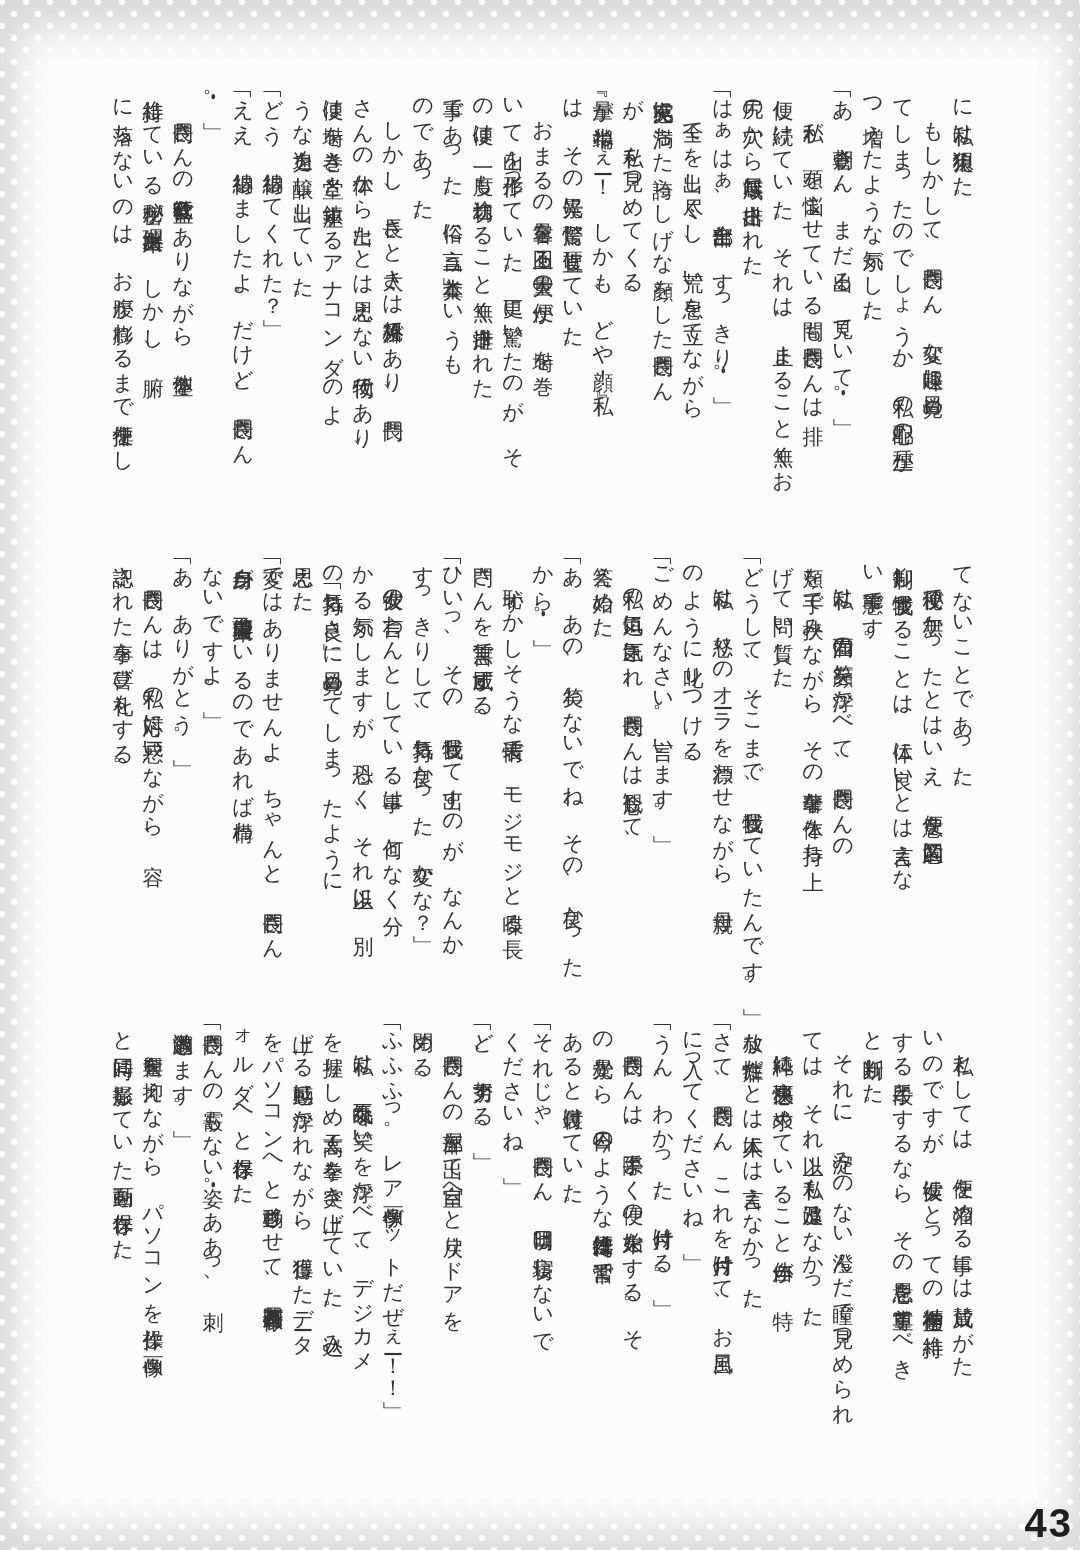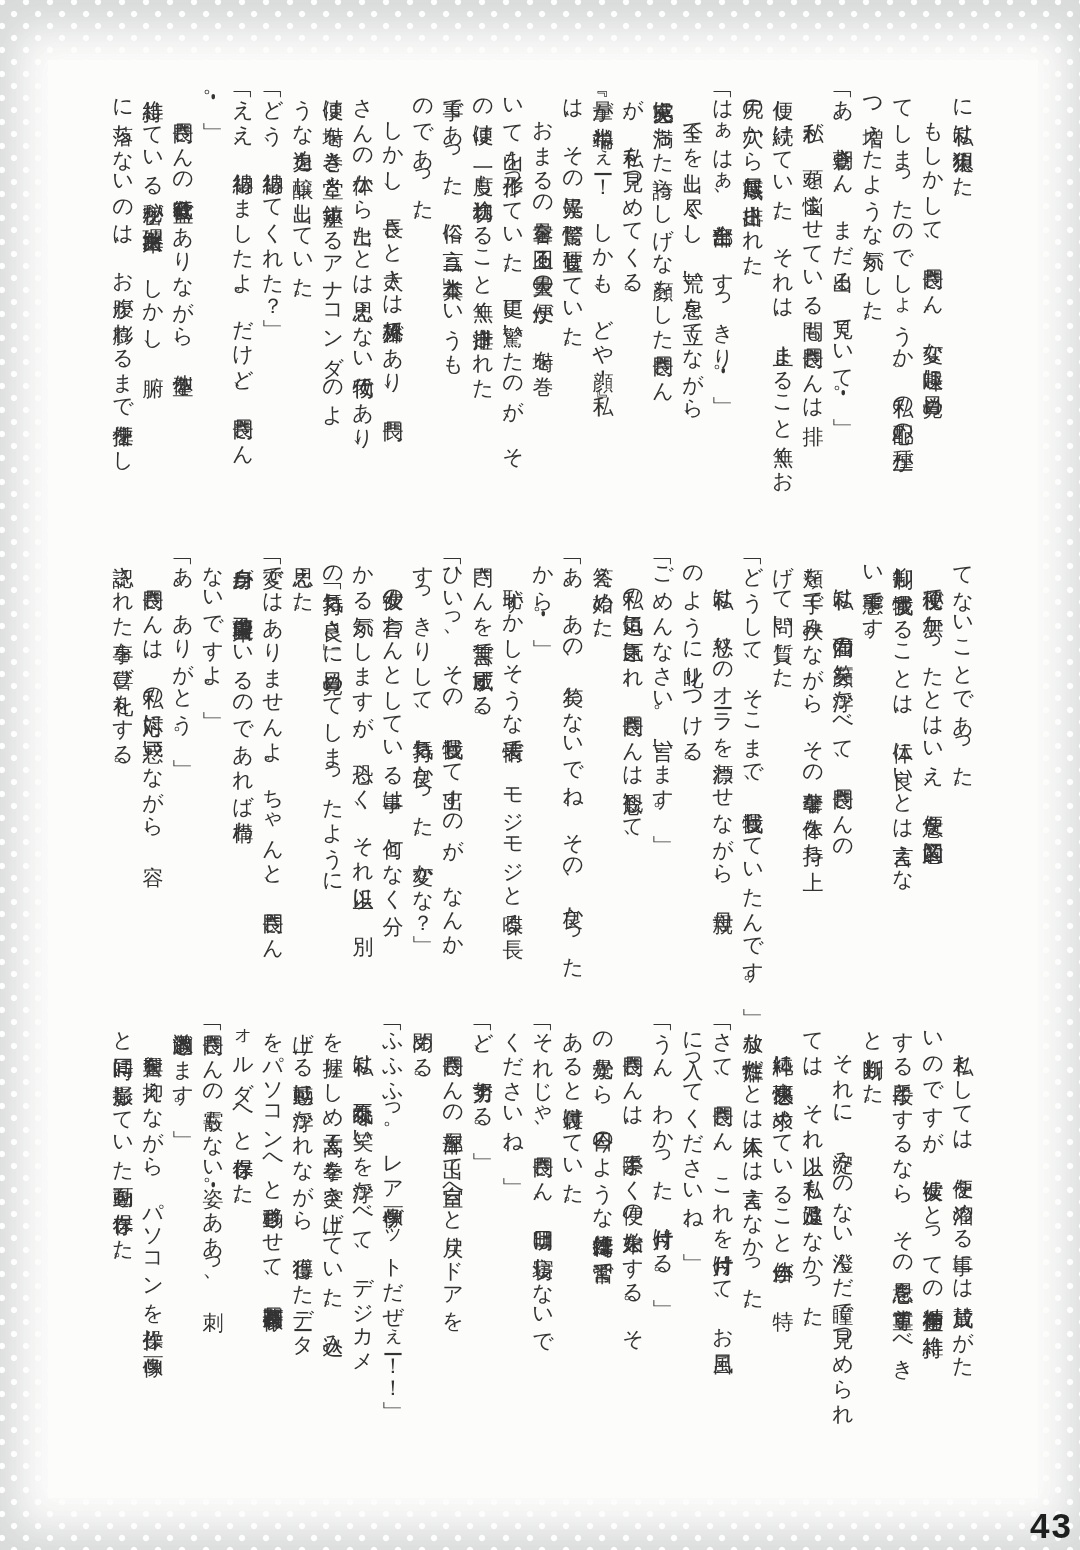--- a/index.html
+++ b/index.html
@@ -47,21 +47,21 @@
     line-height: 30px;  
     height: 468px;
     overflow: visible;
   }
   .page-number {
     position: absolute;
     right: 7px;
     bottom: 4px;
     font-family: "Liberation Sans", "DejaVu Sans", sans-serif;
     font-weight: bold;
-    font-size: 35px;
+    font-size: 40px;
     letter-spacing: 2px;
     color: #1d1f1f;
   }
 </style>
 </head>
 <body>
 
 <div id="screen">
   <div class="paper"></div>
 

